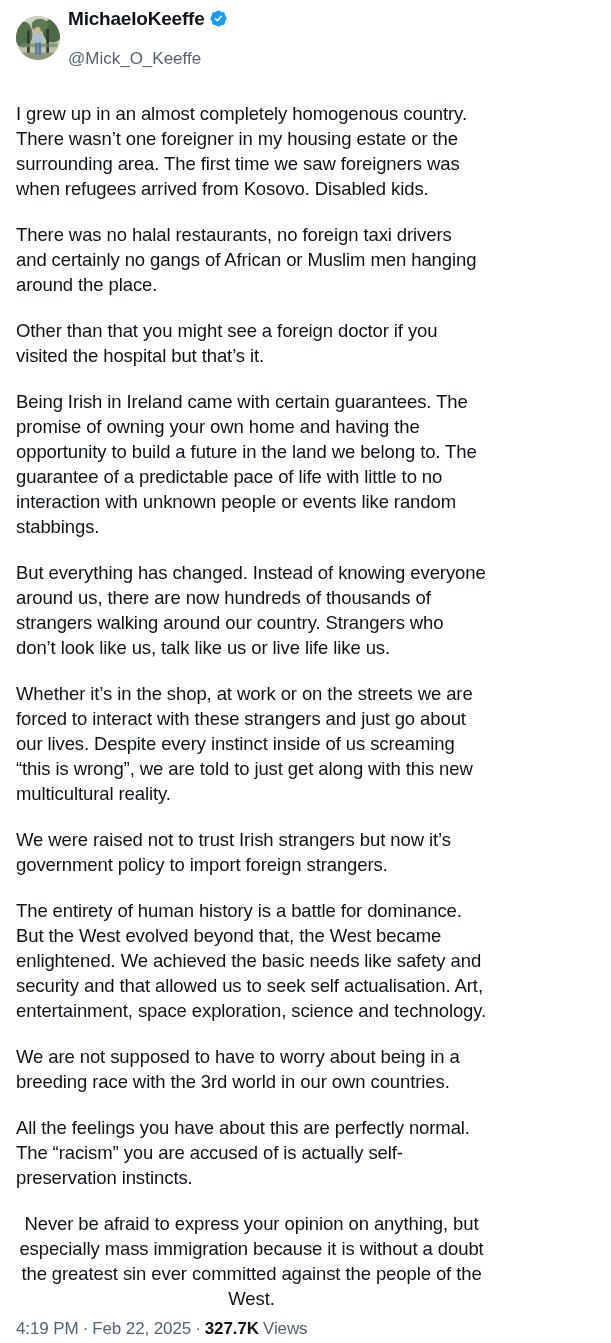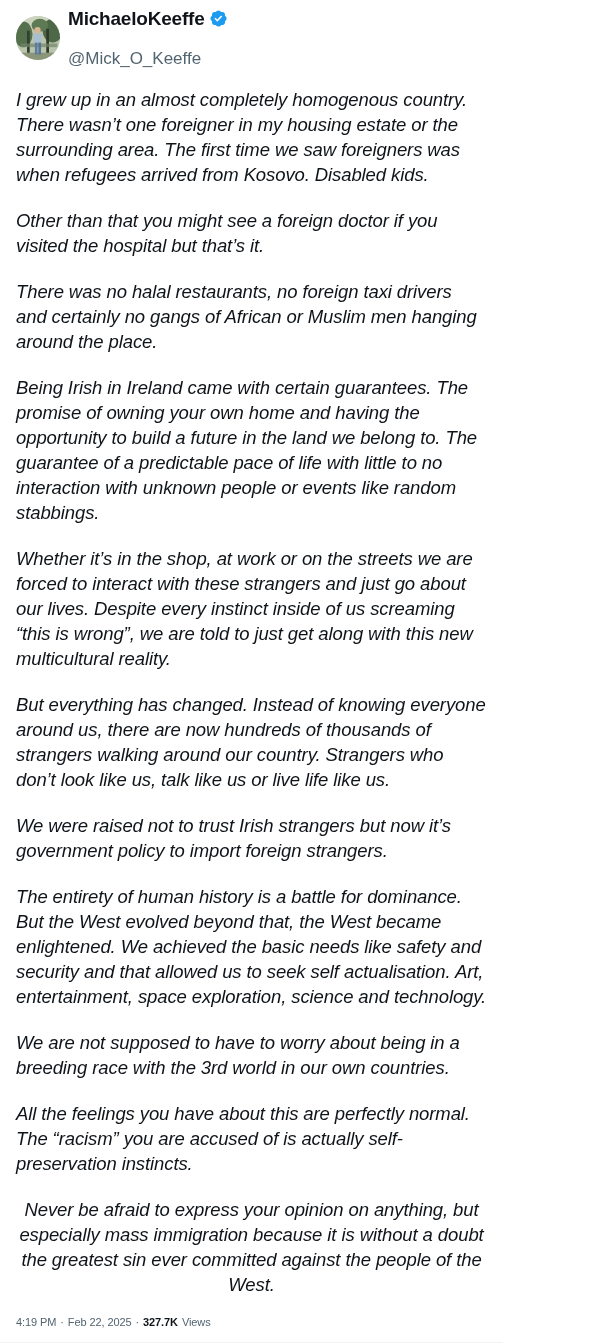--- a/index.html
+++ b/index.html
@@ -66,32 +66,31 @@
     font-size: 17px;
     color: #536471;
     margin-top: 19px;
     cursor: pointer;
   }
   
   .body {
     margin-top: 19px;
   }
   .body p {
-    margin: 0 0 21px 0;
+    margin: 14px 0 21px 0;
     font-size: 18.5px;
     line-height: 25px;
     color: #0f1419;
     letter-spacing: -0.1px;
-    font-style: italic;
   }
   .body p:last-child { margin-bottom: 0; text-align: center; }
   .spacer { flex: 1 1 auto; min-height: 8px; }
   
   .footer {
-    font-size: 11px;
+    font-size: 17px;
     color: #536471;
     letter-spacing: -0.1px;
     white-space: nowrap;
   }
   .footer .sep { margin: 0 4px; }
   .views-count {
     font-weight: 700;
     color: #0f1419;
   }
   .views-label { margin-left: 4px; }
@@ -127,25 +126,25 @@
             <path fill="#1d9bf0" d="M20.396 11c-.018-.646-.215-1.275-.57-1.816-.354-.54-.852-.972-1.438-1.246.223-.607.27-1.264.14-1.897-.131-.634-.437-1.218-.882-1.687-.47-.445-1.053-.75-1.687-.882-.633-.13-1.29-.083-1.897.14-.273-.587-.704-1.086-1.245-1.44S11.647 1.62 11 1.604c-.646.017-1.273.213-1.813.568s-.969.854-1.24 1.44c-.608-.223-1.267-.272-1.902-.14-.635.13-1.22.436-1.69.882-.445.47-.749 1.055-.878 1.688-.13.633-.08 1.29.144 1.896-.587.274-1.087.705-1.443 1.245-.356.54-.555 1.17-.574 1.817.02.647.218 1.276.574 1.817.356.54.856.972 1.443 1.245-.224.606-.274 1.263-.144 1.896.13.634.433 1.218.877 1.688.47.443 1.054.747 1.687.878.633.132 1.29.084 1.897-.136.274.586.705 1.084 1.246 1.439.54.354 1.17.551 1.816.569.647-.016 1.276-.213 1.817-.567s.972-.854 1.245-1.44c.604.239 1.266.296 1.903.164.636-.132 1.22-.447 1.68-.907.46-.46.776-1.044.908-1.681s.075-1.299-.165-1.903c.586-.274 1.084-.705 1.439-1.246.354-.54.551-1.17.569-1.816zM9.662 14.85l-3.429-3.428 1.293-1.302 2.072 2.072 4.4-4.794 1.347 1.246z"></path>
           </svg>
         </span>
       </div>
       <div class="handle">@Mick_O_Keeffe</div>
     </div>
   </div>
 
   <div class="body">
     <p>I grew up in an almost completely homogenous country. There wasn’t one foreigner in my housing estate or the surrounding area. The first time we saw foreigners was when refugees arrived from Kosovo. Disabled kids.</p>
+    <p>There was no halal restaurants, no foreign taxi drivers and certainly no gangs of African or Muslim men hanging around the place.</p>
     <p>Other than that you might see a foreign doctor if you visited the hospital but that’s it.</p>
-    <p>There was no halal restaurants, no foreign taxi drivers and certainly no gangs of African or Muslim men hanging around the place.</p>
     <p>Being Irish in Ireland came with certain guarantees. The promise of owning your own home and having the opportunity to build a future in the land we belong to. The guarantee of a predictable pace of life with little to no interaction with unknown people or events like random stabbings.</p>
+    <p>But everything has changed. Instead of knowing everyone around us, there are now hundreds of thousands of strangers walking around our country. Strangers who don’t look like us, talk like us or live life like us.</p>
     <p>Whether it’s in the shop, at work or on the streets we are forced to interact with these strangers and just go about our lives. Despite every instinct inside of us screaming “this is wrong”, we are told to just get along with this new multicultural reality.</p>
-    <p>But everything has changed. Instead of knowing everyone around us, there are now hundreds of thousands of strangers walking around our country. Strangers who don’t look like us, talk like us or live life like us.</p>
     <p>We were raised not to trust Irish strangers but now it’s government policy to import foreign strangers.</p>
     <p>The entirety of human history is a battle for dominance. But the West evolved beyond that, the West became enlightened. We achieved the basic needs like safety and security and that allowed us to seek self actualisation. Art, entertainment, space exploration, science and technology.</p>
     <p>We are not supposed to have to worry about being in a breeding race with the 3rd world in our own countries.</p>
     <p>All the feelings you have about this are perfectly normal. The “racism” you are accused of is actually self-preservation instincts.</p>
     <p>Never be afraid to express your opinion on anything, but especially mass immigration because it is without a doubt the greatest sin ever committed against the people of the West.</p>
   </div>
 
   <div class="spacer"></div>
 
   <div class="footer">

